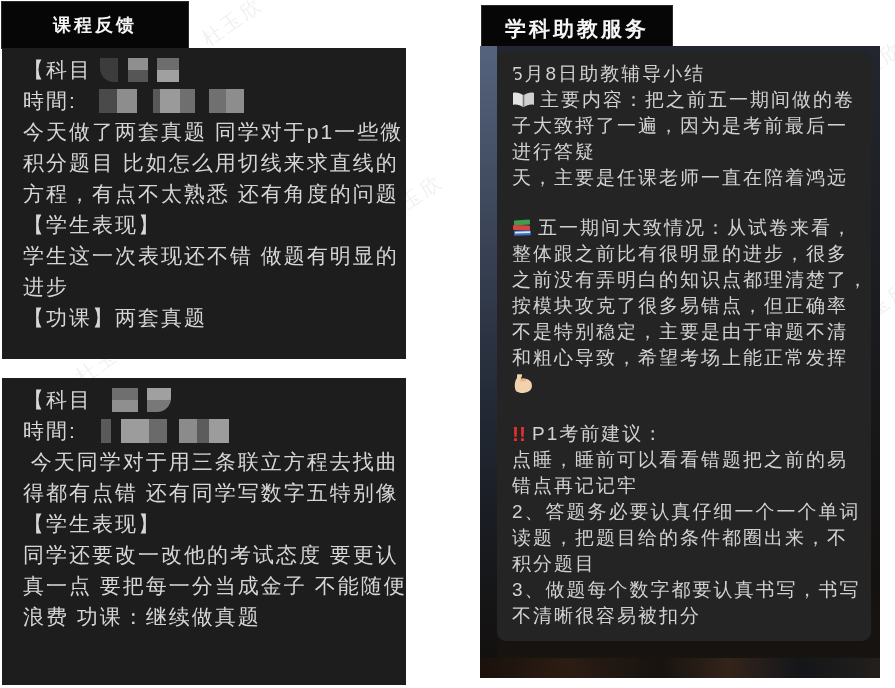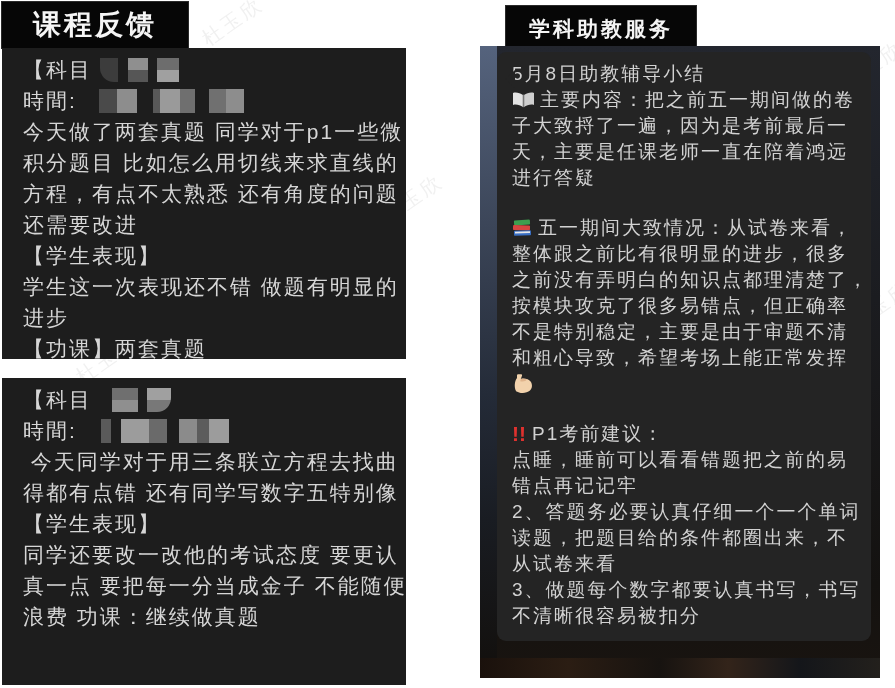--- a/index.html
+++ b/index.html
@@ -14,22 +14,22 @@
     transform:rotate(-35deg);letter-spacing:3px;pointer-events:none;
     white-space:nowrap;
   }
   
   .tag{
     position:absolute;background:#060606;color:#f5f5f5;
     display:flex;align-items:center;justify-content:center;
     font-weight:700;letter-spacing:3px;
     box-shadow:0 0 0 1px #2a2a2a;
   }
-  #tag-left{left:2px;top:2px;width:186px;height:46px;font-size:28px;}
-  #tag-right{left:482px;top:6px;width:190px;height:46px;font-size:21px;margin-left:24px;}
+  #tag-left{left:2px;top:2px;width:186px;height:46px;font-size:18px;}
+  #tag-right{left:482px;top:6px;width:190px;height:46px;font-size:21px;}
   
   .card{
     position:absolute;left:2px;width:404px;background:#1d1d1d;
     color:#d6d6d6;font-size:21px;line-height:31px;letter-spacing:2px;
     padding:6px 0 0 21px;box-sizing:border-box;overflow:hidden;
   }
   #card1{top:48px;height:311px;}
   #card2{top:378px;height:307px;}
   .card .line{white-space:pre;height:31px;display:flex;align-items:center;}
   
@@ -99,21 +99,20 @@
       <span class="m" style="width:20px;background:#9a9a9a;"></span>
       <span class="m" style="width:15px;background:#6f6f6f;"></span>
       <span class="gap" style="width:14px;"></span>
       <span class="m" style="width:17px;background:#707070;"></span>
       <span class="m" style="width:18px;background:#8d8d8d;"></span>
     </span>
   </div>
   <div class="line">今天做了两套真题 同学对于p1一些微</div>
   <div class="line">积分题目 比如怎么用切线来求直线的</div>
   <div class="line">方程，有点不太熟悉 还有角度的问题</div>
-  <div class="line">还需要改进</div>
   <div class="line">【学生表现】</div>
   <div class="line">学生这一次表现还不错 做题有明显的</div>
   <div class="line">进步</div>
   <div class="line">【功课】两套真题</div>
 </div>
 
 <div class="card" id="card2">
   <div class="line">
     <span>【科目</span>
     <span class="mosaic">
@@ -160,22 +159,22 @@
       <span class="icn">
         <svg width="23" height="16" viewBox="0 0 23 16">
           <path d="M1 1 C4 0 8 1 11 3 L11 15 C8 13 4 12 1 13 Z" fill="#e3e3e3"></path>
           <path d="M22 1 C19 0 15 1 12 3 L12 15 C15 13 19 12 22 13 Z" fill="#cfcfcf"></path>
           <rect x="10.7" y="2.6" width="1.6" height="12.6" fill="#7a7a7a"></rect>
         </svg>
       </span>
       <span>主要内容：把之前五一期间做的卷</span>
     </div>
     <div class="bline">子大致捋了一遍，因为是考前最后一</div>
+    <div class="bline">进行答疑</div>
     <div class="bline">天，主要是任课老师一直在陪着鸿远</div>
-    <div class="bline">进行答疑</div>
 
     <div class="bline sect">
       <span class="icn">
         <svg width="21" height="18" viewBox="0 0 21 18">
           <rect x="2" y="1" width="16" height="5" rx="1" fill="#3e9e4f" transform="rotate(-4 10 3.5)"></rect>
           <rect x="1" y="6.2" width="17" height="5" rx="1" fill="#d64541" transform="rotate(2 9.5 8.7)"></rect>
           <rect x="2" y="11.6" width="17" height="5" rx="1" fill="#3a6fc4" transform="rotate(-2 10.5 14)"></rect>
           <rect x="3" y="12.6" width="15" height="1.6" fill="#e8e8e8" transform="rotate(-2 10.5 13.4)"></rect>
         </svg>
       </span>
@@ -196,17 +195,17 @@
     </div>
 
     <div class="bline sect">
       <span class="dblex">!!</span>
       <span>P1考前建议：</span>
     </div>
     <div class="bline">点睡，睡前可以看看错题把之前的易</div>
     <div class="bline">错点再记记牢</div>
     <div class="bline">2、答题务必要认真仔细一个一个单词</div>
     <div class="bline">读题，把题目给的条件都圈出来，不</div>
-    <div class="bline">从试卷来看</div>
+    <div class="bline">积分题目</div>
     <div class="bline">3、做题每个数字都要认真书写，书写</div>
     <div class="bline">不清晰很容易被扣分</div>
   </div>
 </div>
 
 </body></html>

